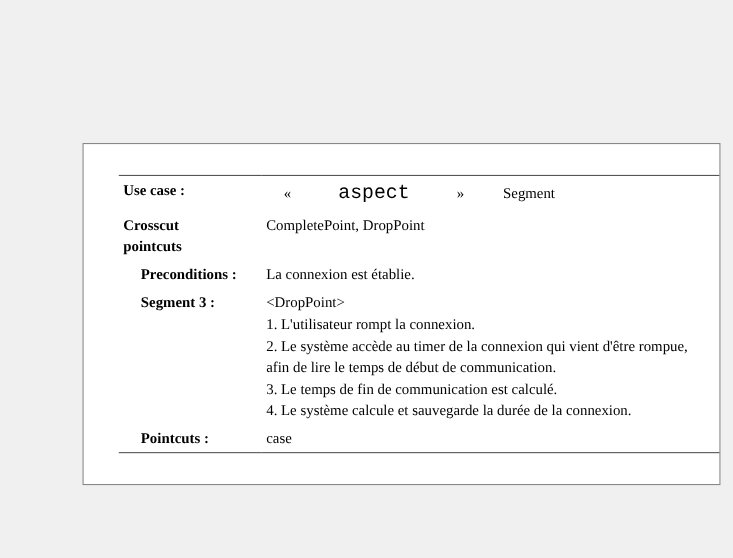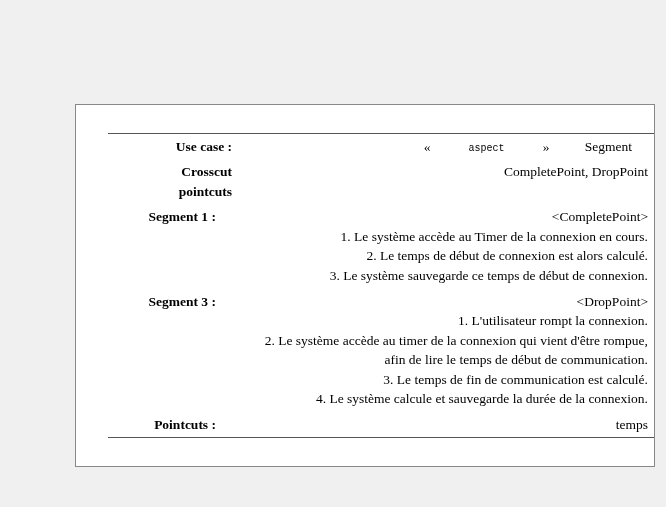--- a/index.html
+++ b/index.html
@@ -1,19 +1,18 @@
 <!DOCTYPE html>
 <html><head>
   <meta charset="utf-8">
   <style>
     * {
       box-sizing: border-box;
       margin: 16px;
       padding: 0;
-      text-align: right;
     }
 
     body {
       background: #f0f0f0;
       display: flex;
       justify-content: center;
       align-items: center;
       min-height: 507px;
       width: 666px;
       font-family: "Times New Roman", Times, serif;
@@ -52,21 +51,21 @@
     .border-top td {
       border-top: 1.5px solid #555;
     }
 
     .border-bottom td {
       border-bottom: 1.5px solid #555;
     }
 
     .aspect-code {
       font-family: "Courier New", Courier, monospace;
-      font-size: 10px;
+      font-size: 18px;
     }
 
     .guillemet {
       font-family: "Times New Roman", Times, serif;
     }
   </style>
 </head>
 <body>
 
 <div class="page-container">
@@ -79,42 +78,37 @@
           <span class="guillemet">«</span><span class="aspect-code"> aspect </span><span class="guillemet">»</span><span> Segment</span>
         </td>
       </tr>
 
       <tr>
         <td class="label-cell">Crosscut<br>pointcuts</td>
         <td class="value-cell">CompletePoint, DropPoint</td>
       </tr>
 
 
+      <tr>
+        <td class="label-cell"><strong>Preconditions :</strong></td>
+        <td class="value-cell">La connexion est établie.</td>
+      </tr>
 
 
-      <tr>
-        <td class="label-cell"><strong>Segment 1 :</strong></td>
-        <td class="value-cell">
-          &lt;CompletePoint&gt;<br>
-          1. Le système accède au Timer de la connexion en cours.<br>
-          2. Le temps de début de connexion est alors calculé.<br>
-          3. Le système sauvegarde ce temps de début de connexion.
-        </td>
-      </tr>
 
       <tr>
         <td class="label-cell"><strong>Segment 3 :</strong></td>
         <td class="value-cell">
           &lt;DropPoint&gt;<br>
           1. L'utilisateur rompt la connexion.<br>
           2. Le système accède au timer de la connexion qui vient d'être rompue, afin de lire le temps de début de communication.<br>
           3. Le temps de fin de communication est calculé.<br>
           4. Le système calcule et sauvegarde la durée de la connexion.
         </td>
       </tr>
 
       <tr class="border-bottom">
         <td class="label-cell"><strong>Pointcuts :</strong></td>
-        <td class="value-cell">temps</td>
+        <td class="value-cell">case</td>
       </tr>
     </tbody>
   </table>
 </div>
 
 </body></html>

